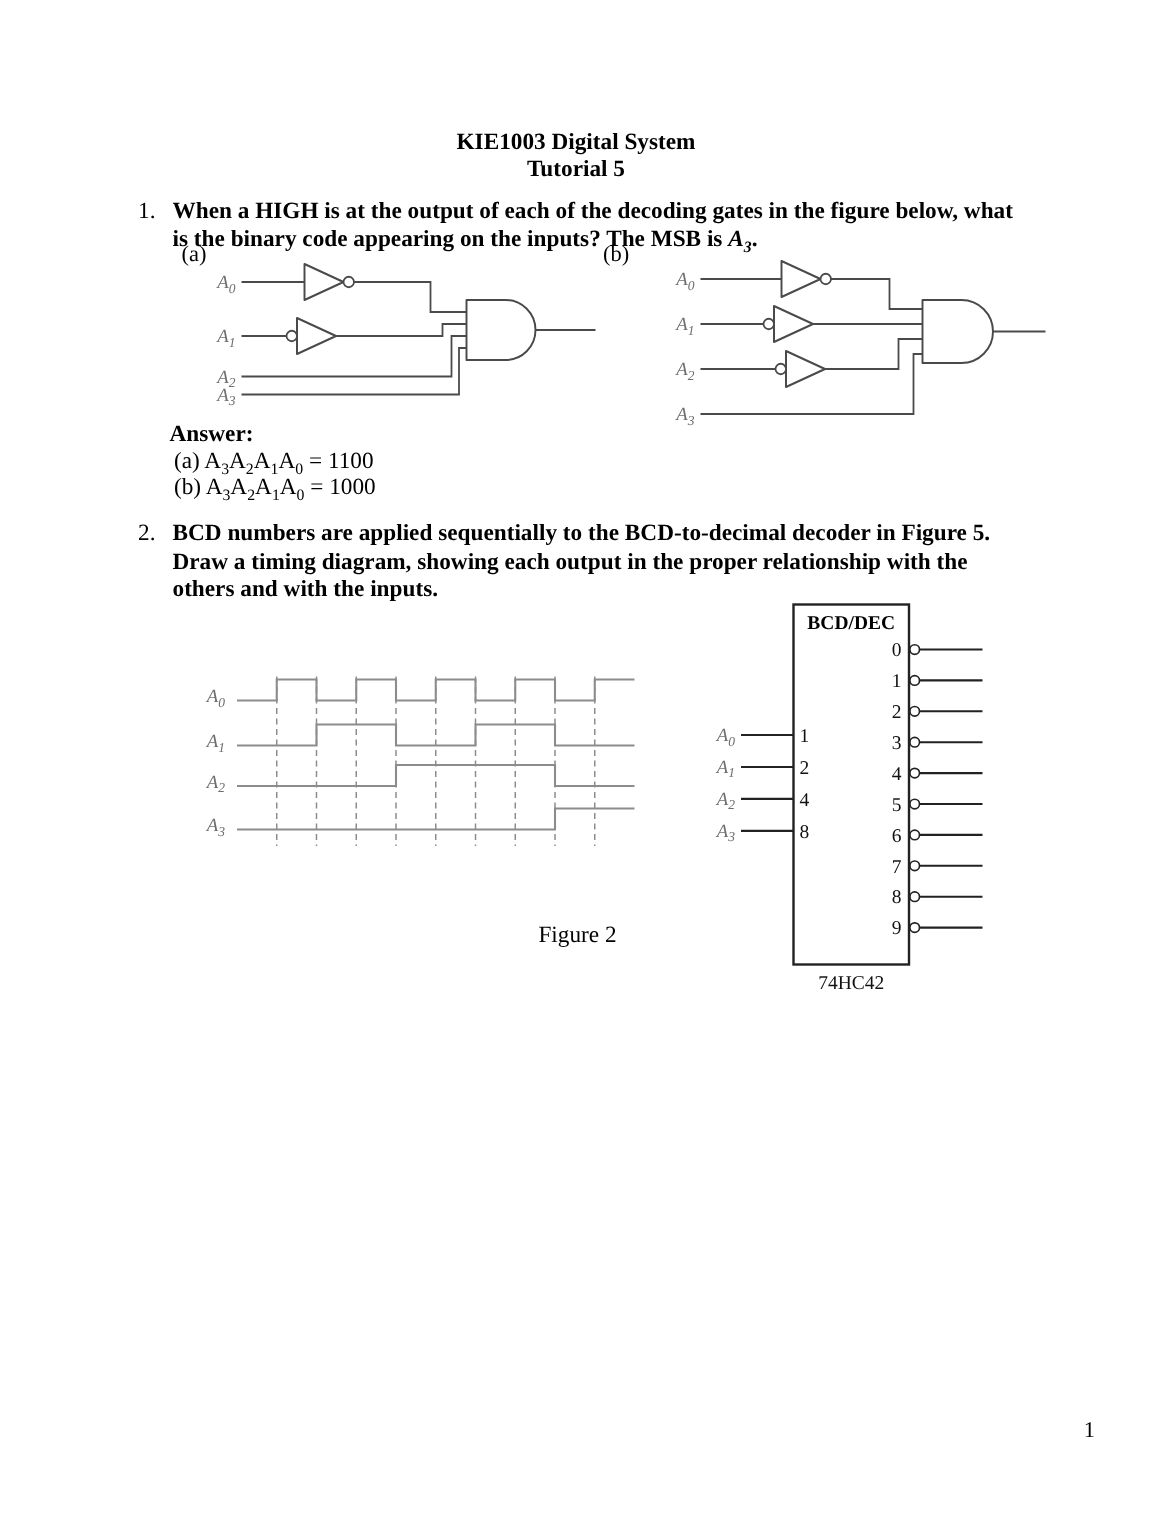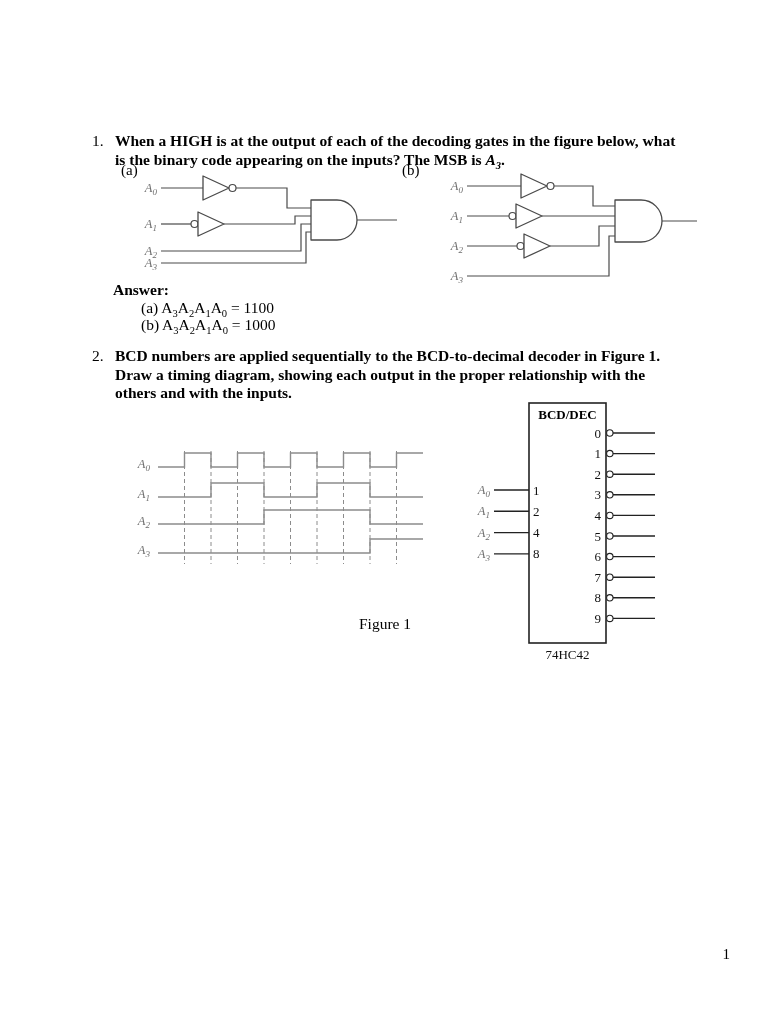--- a/index.html
+++ b/index.html
@@ -17,21 +17,21 @@
   .qrow { position:absolute; left:92px; display:flex; font-size:15.5px; line-height:18.5px; }
   .qnum { width:23px; flex:none; }
   .qtext { width:574px;font-weight:bold; }
   sub { font-size:68%; line-height:0; }
 
   .figlabel { position:absolute; font-size:15px; }
   .circuit { position:absolute; }
 
   .answer { position:absolute; left:113px; top:281px; font-size:15.5px; line-height:17.5px;font-family:Liberation Serif, serif; }
   .answer-head { font-weight:bold; }
-  .answer-line { padding-left:3px;margin-left:25px; }
+  .answer-line { padding-left:3px; }
 
   .caption { position:absolute; left:300px; top:615px; width:170px; text-align:center; font-size:15.5px; }
   .pagenum { position:absolute; right:38px; top:946px; font-size:15px; }
 
   
   .wire   { fill:none; stroke:#4a4a4a; stroke-width:1.2; }
   .gate   { fill:#fff; stroke:#4a4a4a; stroke-width:1.3; stroke-linejoin:round; }
   .bubble { fill:#fff; stroke:#4a4a4a; stroke-width:1.2; }
   .siglabel { font-family:"Liberation Serif","DejaVu Serif",serif; font-style:italic;
               font-size:12.5px; fill:#6e6e6e; }
@@ -43,20 +43,24 @@
   .obubble { fill:#fff; stroke:#222; stroke-width:1.1; }
   .pinnum { font-family:"Liberation Serif","DejaVu Serif",serif; font-size:13px; fill:#111; }
   .ictitle { font-family:"Liberation Serif","DejaVu Serif",serif; font-size:13px; font-weight:bold; fill:#000; }
   .partnum { font-family:"Liberation Serif","DejaVu Serif",serif; font-size:13px; fill:#111; }
 </style>
 </head>
 <body>
 
 <div class="page">
 
+  <div class="title">
+    <div>KIE1003 Digital System</div>
+    <div>Tutorial 5</div>
+  </div>
 
   <div class="qrow" style="top:132px;">
     <span class="qnum">1.</span>
     <div class="qtext"><span>When a HIGH is at the output of each of the decoding gates in the figure below, what is the binary code appearing on the inputs? The MSB is </span><i>A<sub>3</sub></i><span>.</span></div>
   </div>
 
   <span class="figlabel" style="left:121px; top:162px;">(a)</span>
   <span class="figlabel" style="left:402px; top:162px;">(b)</span>
 
   <svg class="circuit" style="left:125px; top:172px;" width="300" height="115" viewBox="0 0 300 115">
@@ -101,21 +105,21 @@
   </svg>
 
   <div class="answer">
     <div class="answer-head">Answer:</div>
     <div class="answer-line"><span>(a)</span> <span>A<sub>3</sub>A<sub>2</sub>A<sub>1</sub>A<sub>0</sub> = 1100</span></div>
     <div class="answer-line"><span>(b)</span> <span>A<sub>3</sub>A<sub>2</sub>A<sub>1</sub>A<sub>0</sub> = 1000</span></div>
   </div>
 
   <div class="qrow" style="top:347px;">
     <span class="qnum">2.</span>
-    <div class="qtext">BCD numbers are applied sequentially to the BCD-to-decimal decoder in Figure 1. Draw a timing diagram, showing each output in the proper relationship with the others and with the inputs.</div>
+    <div class="qtext">BCD numbers are applied sequentially to the BCD-to-decimal decoder in Figure 5. Draw a timing diagram, showing each output in the proper relationship with the others and with the inputs.</div>
   </div>
 
   <svg id="timing-svg" class="circuit" style="left:120px; top:440px;" width="320" height="145" viewBox="0 0 320 145">
       <line x1="64.5" y1="11" x2="64.5" y2="124" class="tgrid"></line>
       <line x1="91" y1="11" x2="91" y2="124" class="tgrid"></line>
       <line x1="117.5" y1="11" x2="117.5" y2="124" class="tgrid"></line>
       <line x1="144" y1="11" x2="144" y2="124" class="tgrid"></line>
       <line x1="170.5" y1="11" x2="170.5" y2="124" class="tgrid"></line>
       <line x1="197" y1="11" x2="197" y2="124" class="tgrid"></line>
       <line x1="223.5" y1="11" x2="223.5" y2="124" class="tgrid"></line>
@@ -172,17 +176,17 @@
       <text x="38" y="114.3" text-anchor="end" class="siglabel"><tspan>A</tspan><tspan dy="3" class="sub">1</tspan></text>
       <text x="81" y="114.8" class="pinnum">2</text>
       <line x1="42" y1="131.6" x2="77" y2="131.6" class="ioline"></line>
       <text x="38" y="135.6" text-anchor="end" class="siglabel"><tspan>A</tspan><tspan dy="3" class="sub">2</tspan></text>
       <text x="81" y="136.1" class="pinnum">4</text>
       <line x1="42" y1="152.9" x2="77" y2="152.9" class="ioline"></line>
       <text x="38" y="156.9" text-anchor="end" class="siglabel"><tspan>A</tspan><tspan dy="3" class="sub">3</tspan></text>
       <text x="81" y="157.4" class="pinnum">8</text>
     </svg>
 
-  <div class="caption">Figure 1</div>
+  <div class="caption">Figure 2</div>
 
   <div class="pagenum">1</div>
 
 </div>
 
 </body></html>

